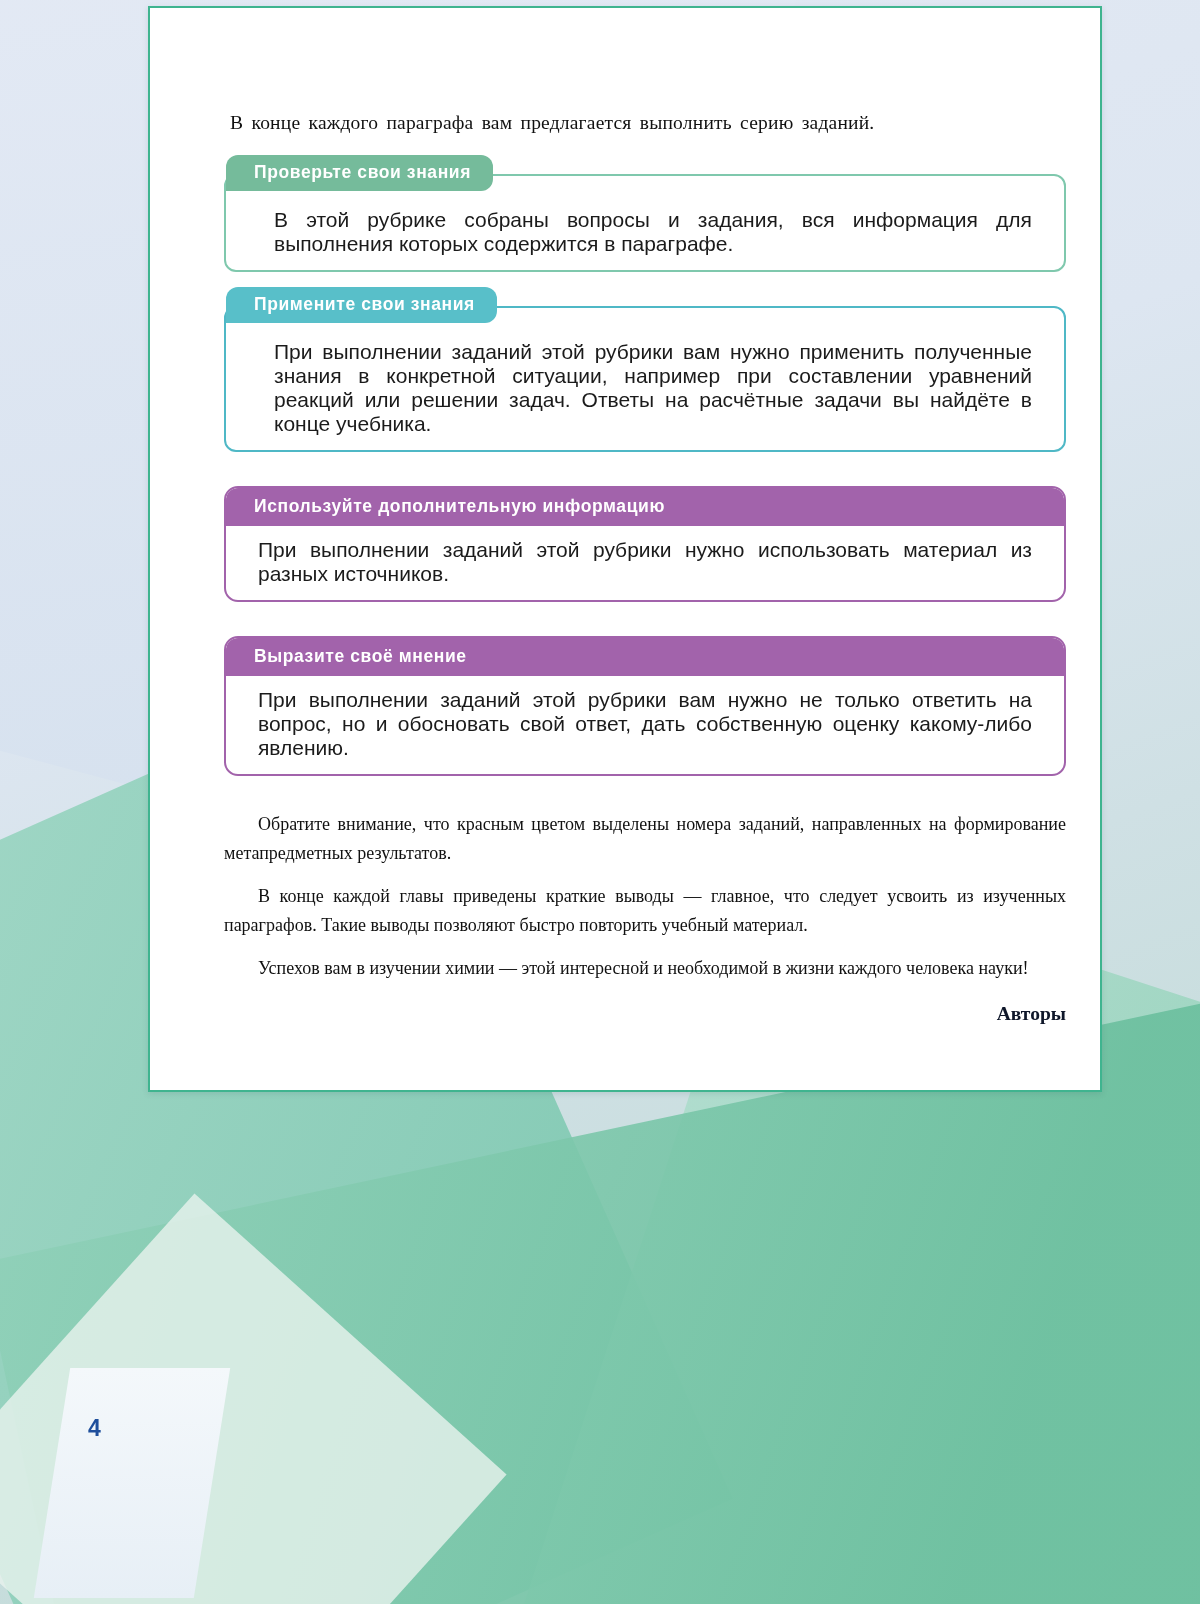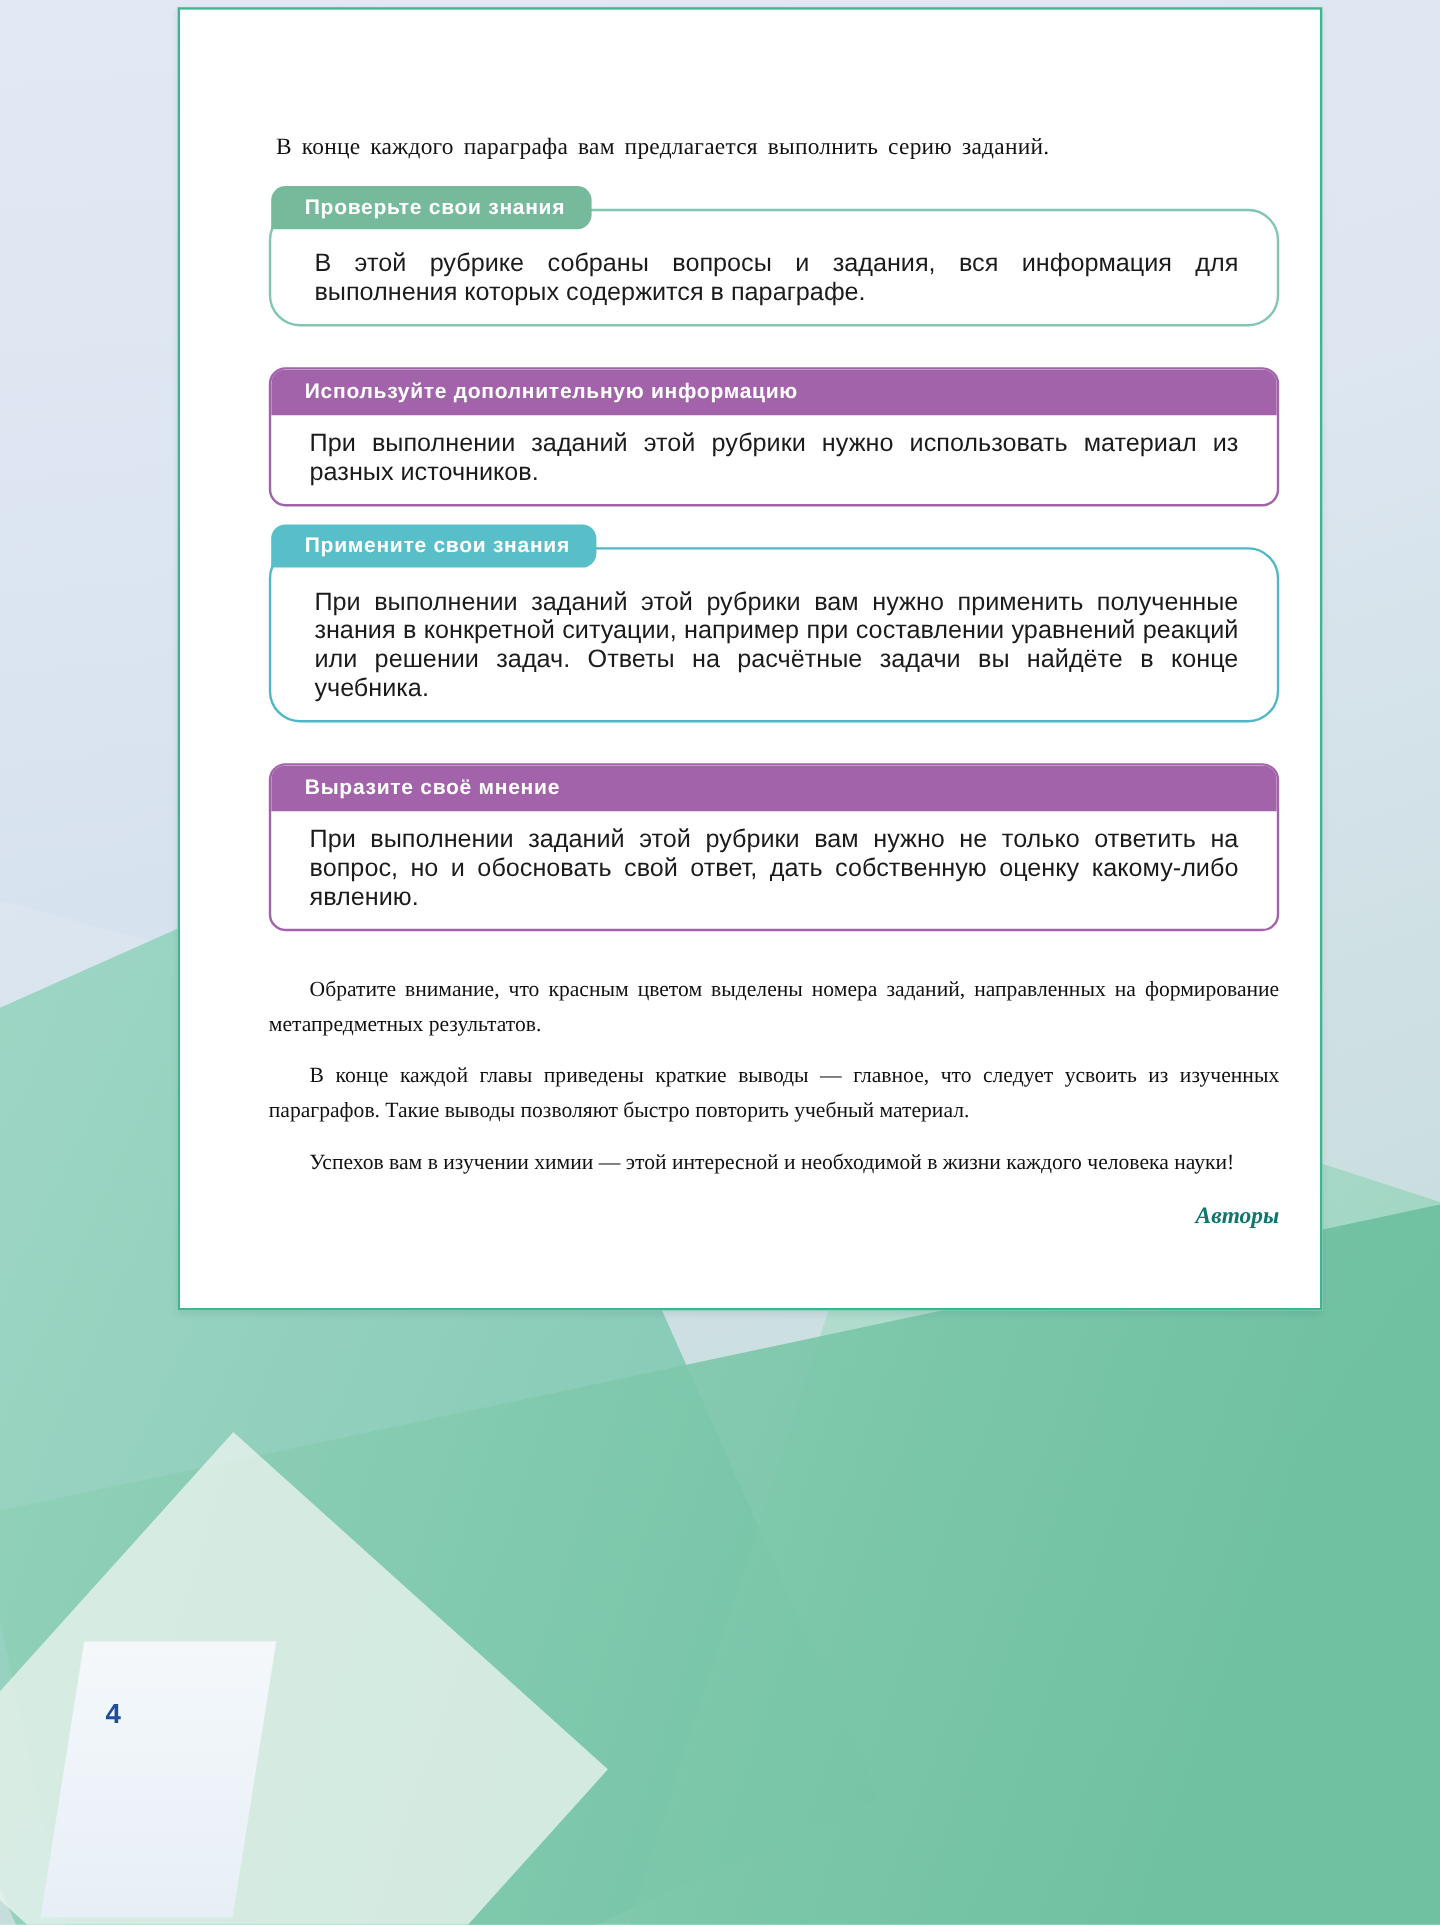--- a/index.html
+++ b/index.html
@@ -102,23 +102,22 @@
     font-size: 18px;
     line-height: 29px;
     color: #111;
     text-align: justify;
     text-indent: 34px;
     margin: 0 0 14px 0;
   }
   .signature {
     font-family: "Liberation Serif", serif;
     font-weight: bold;
-    font-style: italic;
     font-size: 19.5px;
-    color: #0f766e;
+    color: #0f172a;
     text-align: right;
     margin-top: 20px;
   }
 
   
   .rubric {
     position: relative;
     margin: 0 0 34px 0;
     box-sizing: border-box;
   }
@@ -138,22 +137,22 @@
     font-size: 21px;
     line-height: 24px;
     color: #1b1b1b;
     text-align: justify;
     box-sizing: border-box;
   }
 
   
   .rubric.style-a {
     border: 2px solid #7fc8ad;
-    border-radius: 26px;
-    padding: 0 0 14px 4px;
+    border-radius: 12px;
+    padding: 0 0 14px 16px;
     margin-top: 20px;
   }
   .rubric.style-a .rubric-title {
     position: absolute;
     left: 0px;
     top: -21px;
     border-radius: 12px 12px 12px 0;
     background: #75bb9b;
   }
   .rubric.style-a .rubric-body {
@@ -211,28 +210,28 @@
 <div class="page-sheet">
   <div class="page-inner">
 
     <p class="lead-line">В конце каждого параграфа вам предлагается выполнить серию заданий.</p>
 
     <div class="rubric style-a">
       <span class="rubric-title">Проверьте свои знания</span>
       <div class="rubric-body">В этой рубрике собраны вопросы и задания, вся информация для выполнения которых содержится в параграфе.</div>
     </div>
 
+    <div class="rubric style-a teal">
+      <span class="rubric-title">Примените свои знания</span>
+      <div class="rubric-body">При выполнении заданий этой рубрики вам нужно применить полученные знания в конкретной ситуации, например при составлении уравнений реакций или решении задач. Ответы на расчётные задачи вы найдёте в конце учебника.</div>
+    </div>
+
     <div class="rubric style-b">
       <span class="rubric-title">Используйте дополнительную информацию</span>
       <div class="rubric-body">При выполнении заданий этой рубрики нужно  использовать материал из разных источников.</div>
-    </div>
-
-    <div class="rubric style-a teal">
-      <span class="rubric-title">Примените свои знания</span>
-      <div class="rubric-body">При выполнении заданий этой рубрики вам нужно применить полученные знания в конкретной ситуации, например при составлении уравнений реакций или решении задач. Ответы на расчётные задачи вы найдёте в конце учебника.</div>
     </div>
 
     <div class="rubric style-b">
       <span class="rubric-title">Выразите своё мнение</span>
       <div class="rubric-body">При выполнении заданий этой рубрики вам нужно не только ответить на вопрос, но и обосновать свой ответ, дать собственную оценку какому-либо явлению.</div>
     </div>
 
     <div style="margin-top:34px;">
       <p class="para">Обратите внимание, что красным цветом выделены номера заданий, направленных на формирование метапредметных результатов.</p>
       <p class="para">В конце каждой главы приведены краткие выводы — главное, что следует усвоить из изученных параграфов. Такие выводы позволяют быстро повторить учебный материал.</p>

